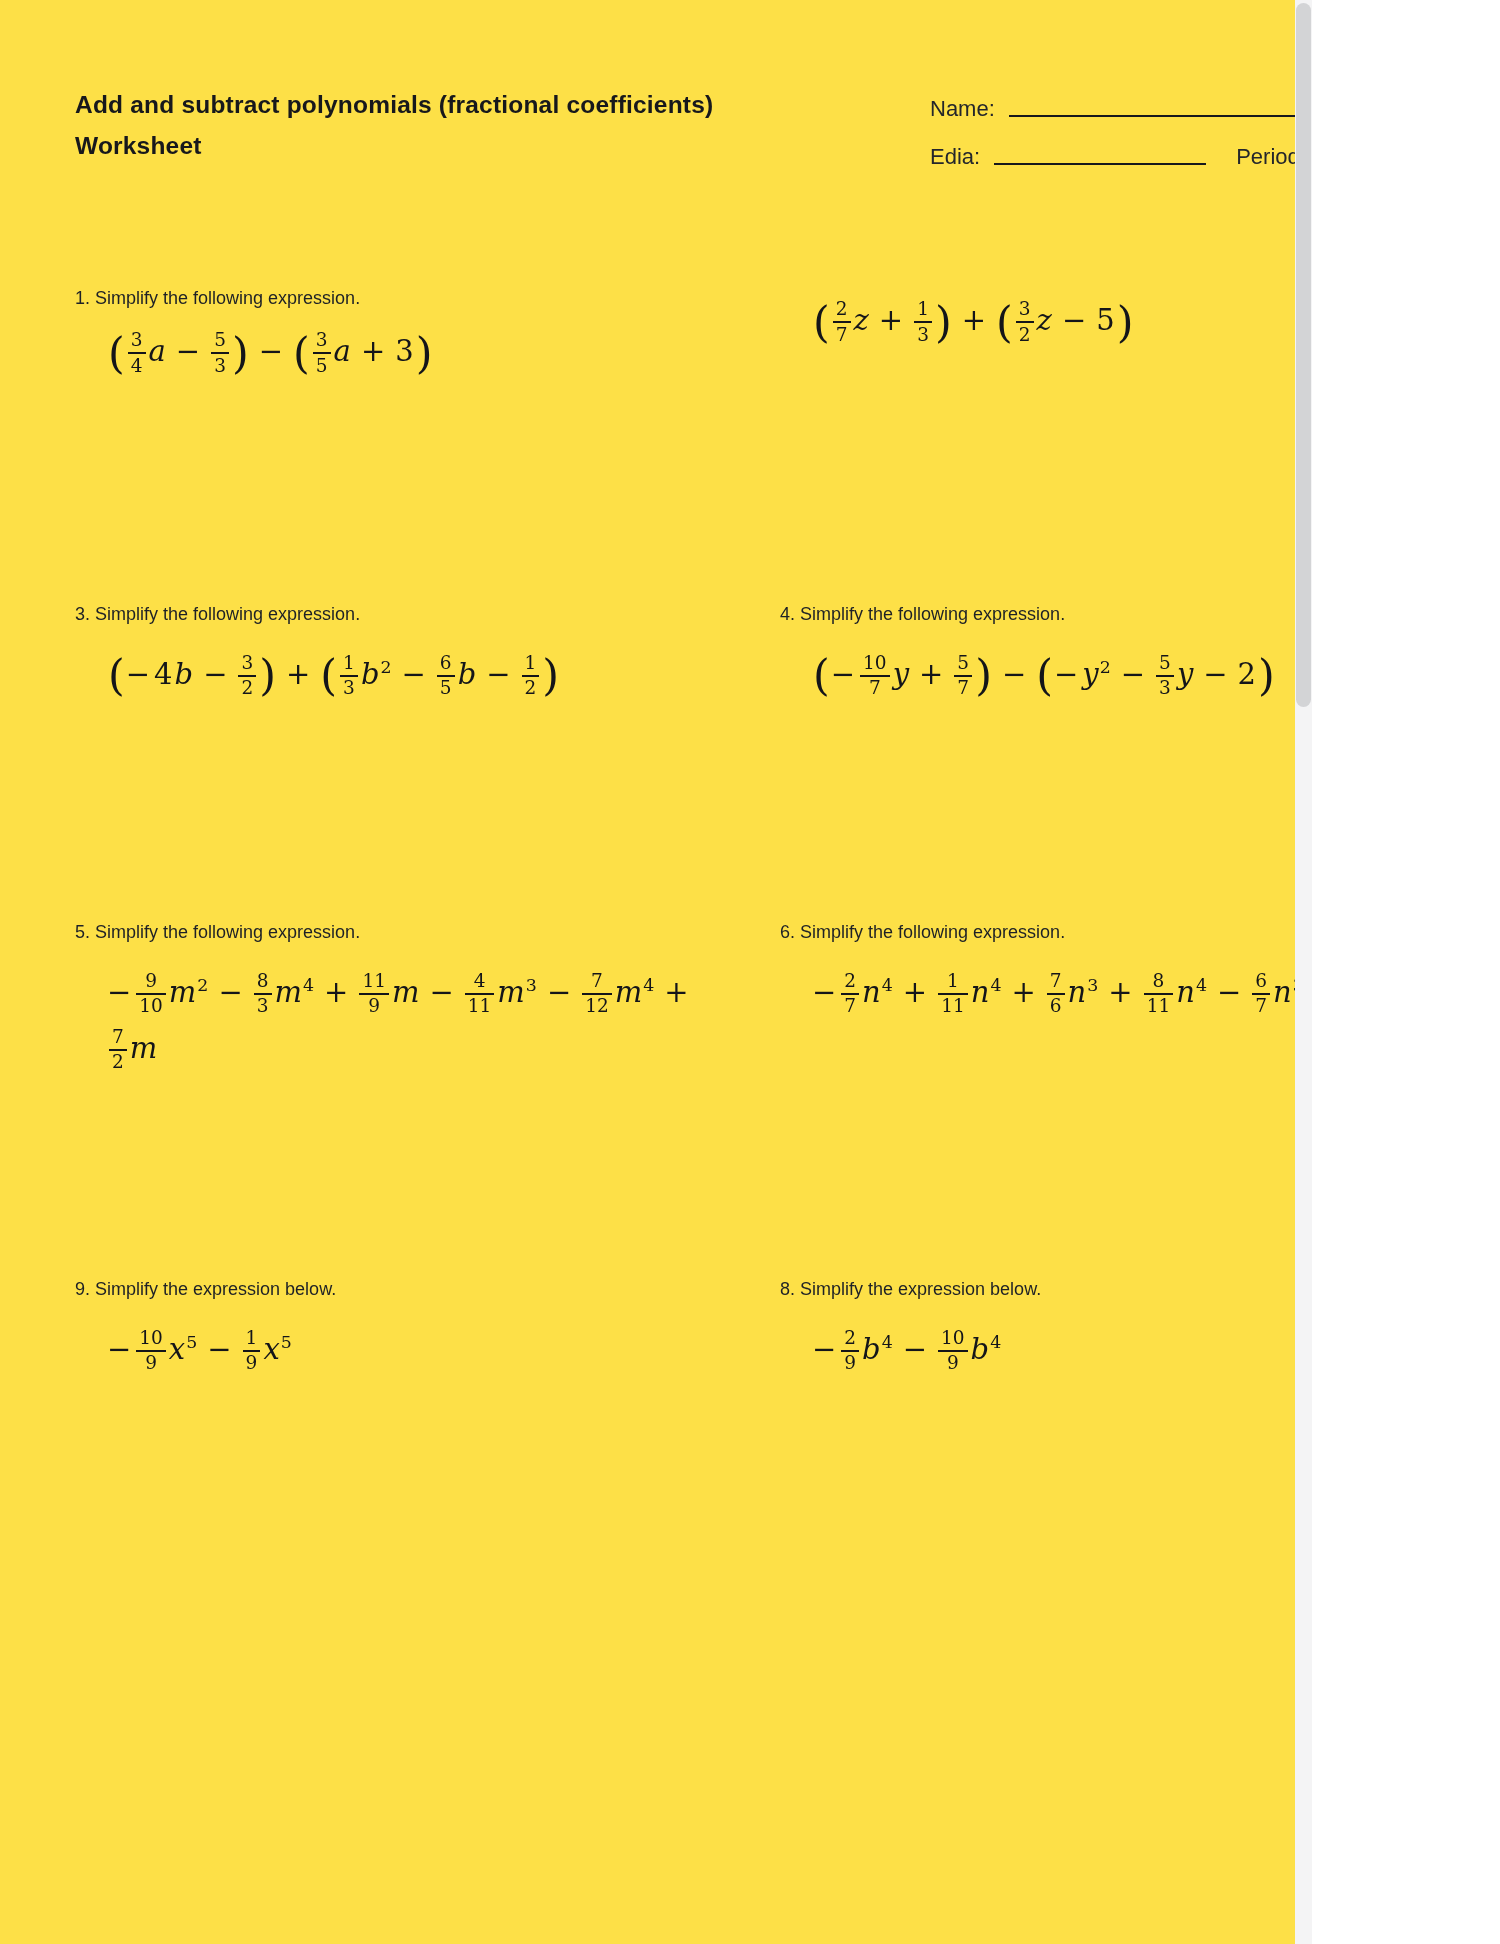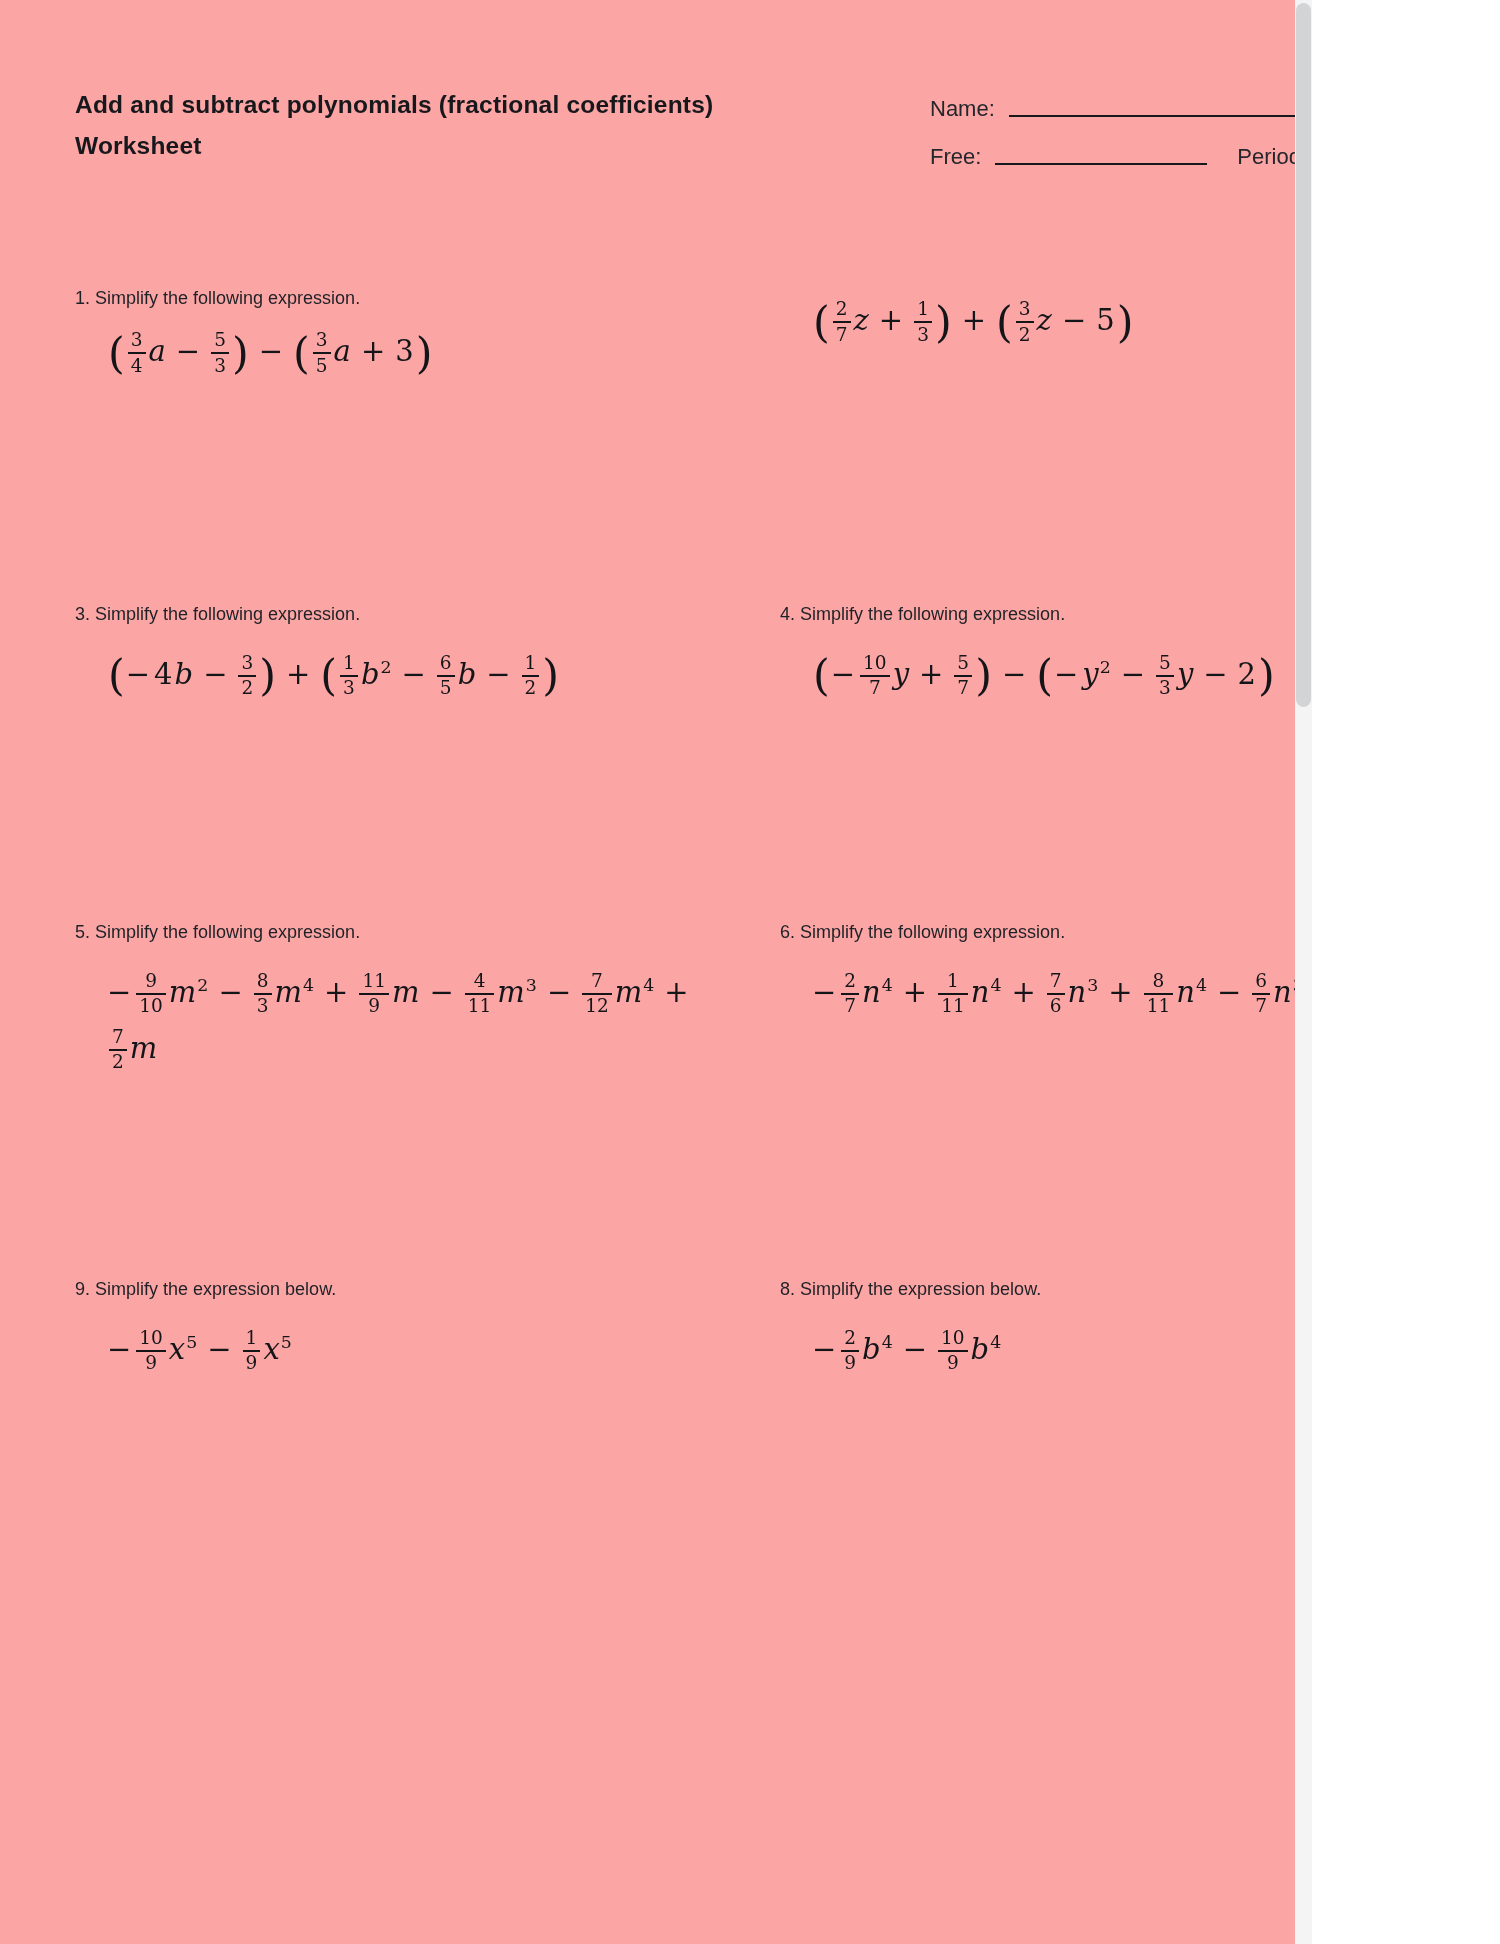--- a/index.html
+++ b/index.html
@@ -1,16 +1,16 @@
 <!DOCTYPE html>
 <html><head>
 <meta charset="utf-8">
 <style>
   html,body{margin:0;padding:0;background:#ffffff;}
-  .page{position:relative;width:1312px;height:1944px;background:#fca5a5;
+  .page{position:relative;width:1312px;height:1944px;background:#fde047;
         font-family:"Liberation Sans",sans-serif;color:#1d1f23;overflow:hidden;}
 
   
   .title{position:absolute;left:75px;top:84px;font-weight:bold;font-size:24.5px;
          line-height:41px;color:#17181c;letter-spacing:0.2px;}
   .fields{position:absolute;left:930px;top:92px;}
   .field-row{display:flex;align-items:flex-end;height:30px;}
   .field-row.second{margin-top:18px;}
   .flabel{font-size:22px;line-height:27px;color:#24262b;text-align:center;}
   .flabel.period{margin-left:30px;}
@@ -53,21 +53,21 @@
     <div>Add and subtract polynomials (fractional coefficients)</div>
     <div>Worksheet</div>
   </div>
 
   <div class="fields">
     <div class="field-row">
       <span class="flabel">Name:</span>
       <span class="fline name-line"></span>
     </div>
     <div class="field-row second">
-      <span class="flabel">Free:</span>
+      <span class="flabel">Edia:</span>
       <span class="fline date-line"></span>
       <span class="flabel period">Period:</span>
       <span class="fline period-line"></span>
     </div>
   </div>
 
   <div id="problems">
       <div class="problem pcol0 prow0">
         <div class="prob-heading">1. Simplify the following expression.</div>
         <div class="expr"><span class="paren">(</span><span class="frac"><span class="fnum">3</span><span class="fden">4</span></span><span class="v">a</span><span class="op">−</span><span class="frac"><span class="fnum">5</span><span class="fden">3</span></span><span class="paren">)</span><span class="op">−</span><span class="paren">(</span><span class="frac"><span class="fnum">3</span><span class="fden">5</span></span><span class="v">a</span><span class="op">+</span><span class="numlit">3</span><span class="paren">)</span></div>

